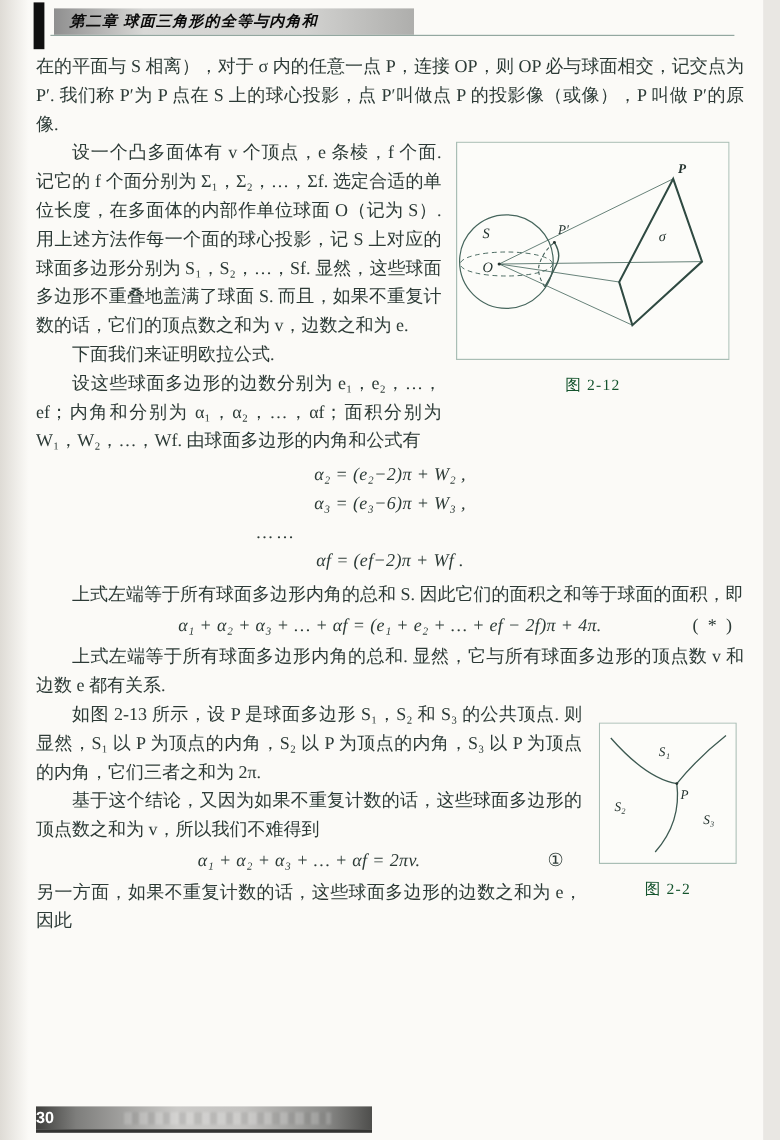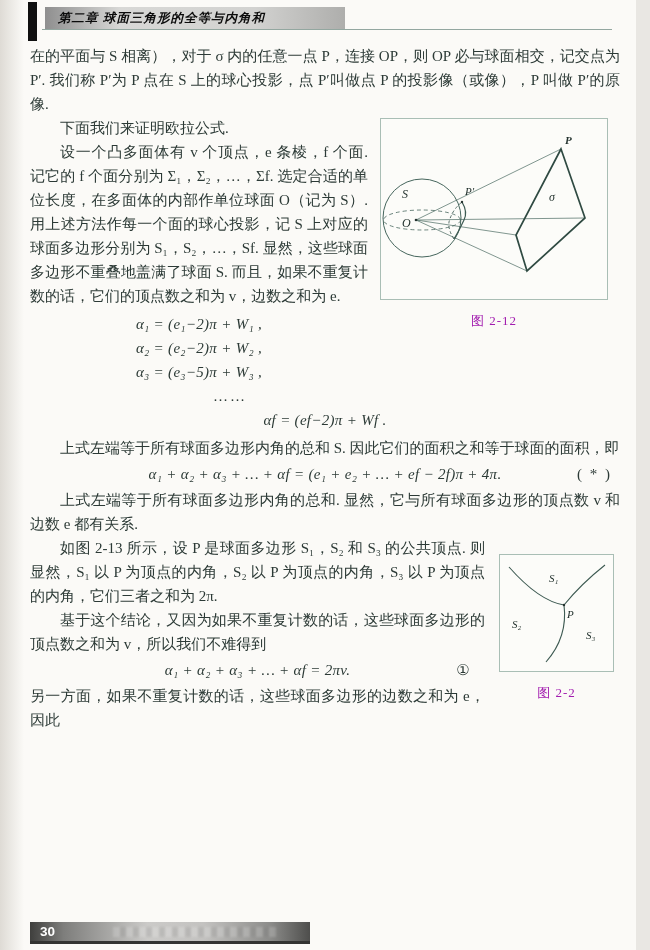--- a/index.html
+++ b/index.html
@@ -52,38 +52,38 @@
   .rel{position:relative;}
   .tag{position:absolute;top:0;font-style:normal;}
   .tag-star{right:8px;letter-spacing:2px;}
   .tag-one{right:150px;font-size:15px;}
   
   figure{margin:0;}
   .figr{float:right;clear:right;text-align:center;}
   .f212{width:228px;margin:2px 12px 30px 12px;}
   .f213{width:115px;margin:18px 6px 0 14px;}
   figcaption{
-    font-size:13px;margin-top:9px;letter-spacing:1px;color:#a21caf;
+    font-size:13px;margin-top:9px;letter-spacing:1px;color:#14532d;
     font-style:normal;
   }
   svg{display:block;}
   .figlabel{
     font-family:"Liberation Serif","DejaVu Serif",serif;
     font-style:italic;fill:#24332f;
   }
   
   .pagebar{
     position:absolute;left:30px;top:922px;width:280px;height:19px;
     background:linear-gradient(90deg,#3f3f3d,#7e7e7c 12%,#cbcac8 42%,#c3c2c0 62%,#8b8b89 86%,#4e4e4c);
     border-bottom:3px solid #343432;
     display:flex;align-items:center;
   }
   .pn{
     color:#ffffff;font-family:"Liberation Sans","DejaVu Sans",sans-serif;
-    font-weight:bold;font-size:13.5px;padding-left:10px;
+    font-weight:bold;font-size:13.5px;
   }
   .wm{
     flex:1;height:10px;margin:0 34px 0 58px;
     background:repeating-linear-gradient(90deg,
       rgba(255,255,255,.30) 0 7px, rgba(110,110,108,.28) 7px 13px);
     opacity:.55;filter:blur(1px);
   }
 </style>
 </head>
 <body>
@@ -128,27 +128,27 @@
         <text class="figlabel" x="22" y="80" font-size="12">S</text>
         <text class="figlabel" x="22" y="109" font-size="12">O</text>
         <text class="figlabel" x="85" y="77" font-size="11">P′</text>
         <text class="figlabel" x="169" y="83" font-size="12">σ</text>
         <text class="figlabel" x="185" y="26" font-size="11" font-weight="bold">P</text>
       </svg>
       <figcaption>图 2-12</figcaption>
     </figure>
 
 
+    <p>设一个凸多面体有 v 个顶点，e 条棱，f 个面. 记它的 f 个面分别为 Σ₁，Σ₂，…，Σf. 选定合适的单位长度，在多面体的内部作单位球面 O（记为 S）. 用上述方法作每一个面的球心投影，记 S 上对应的球面多边形分别为 S₁，S₂，…，Sf. 显然，这些球面多边形不重叠地盖满了球面 S. 而且，如果不重复计数的话，它们的顶点数之和为 v，边数之和为 e.</p>
     <p>下面我们来证明欧拉公式.</p>
-    <p>设一个凸多面体有 v 个顶点，e 条棱，f 个面. 记它的 f 个面分别为 Σ₁，Σ₂，…，Σf. 选定合适的单位长度，在多面体的内部作单位球面 O（记为 S）. 用上述方法作每一个面的球心投影，记 S 上对应的球面多边形分别为 S₁，S₂，…，Sf. 显然，这些球面多边形不重叠地盖满了球面 S. 而且，如果不重复计数的话，它们的顶点数之和为 v，边数之和为 e.</p>
+    <p>设这些球面多边形的边数分别为 e₁，e₂，…，ef；内角和分别为 α₁，α₂，…，αf；面积分别为 W₁，W₂，…，Wf. 由球面多边形的内角和公式有</p>
 
     <div class="eqs">
-      <div class="eq">α₁ = (e₁−2)π + W₁ ,</div>
       <div class="eq">α₂ = (e₂−2)π + W₂ ,</div>
-      <div class="eq">α₃ = (e₃−5)π + W₃ ,</div>
+      <div class="eq">α₃ = (e₃−6)π + W₃ ,</div>
       <div class="eq eq-dots">……</div>
       <div class="eq">αf = (ef−2)π + Wf .</div>
     </div>
 
     <p>上式左端等于所有球面多边形内角的总和 S. 因此它们的面积之和等于球面的面积，即</p>
 
 
 
     <div class="eqc rel">
       <span>α₁ + α₂ + α₃ + … + αf = (e₁ + e₂ + … + ef − 2f)π + 4π.</span>

